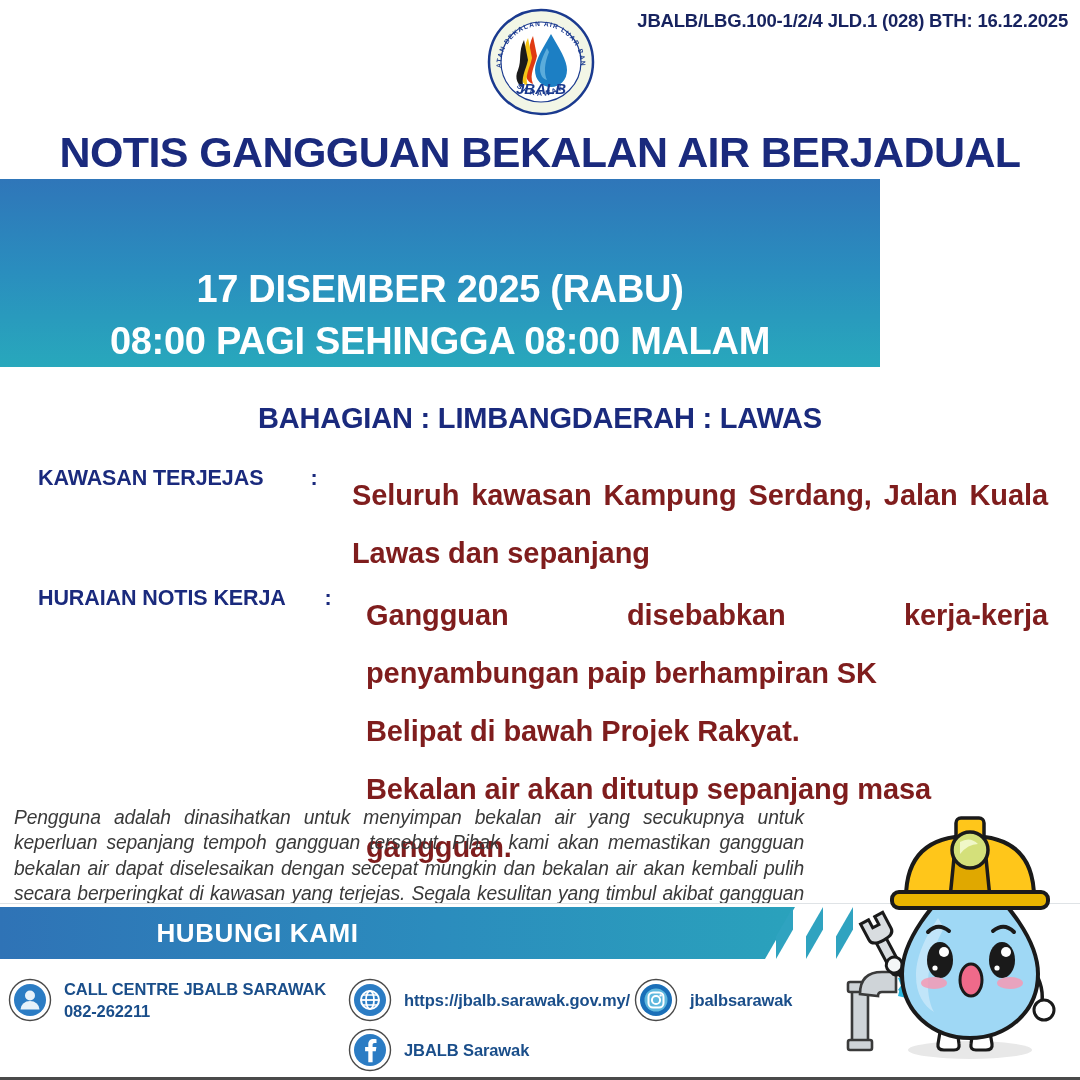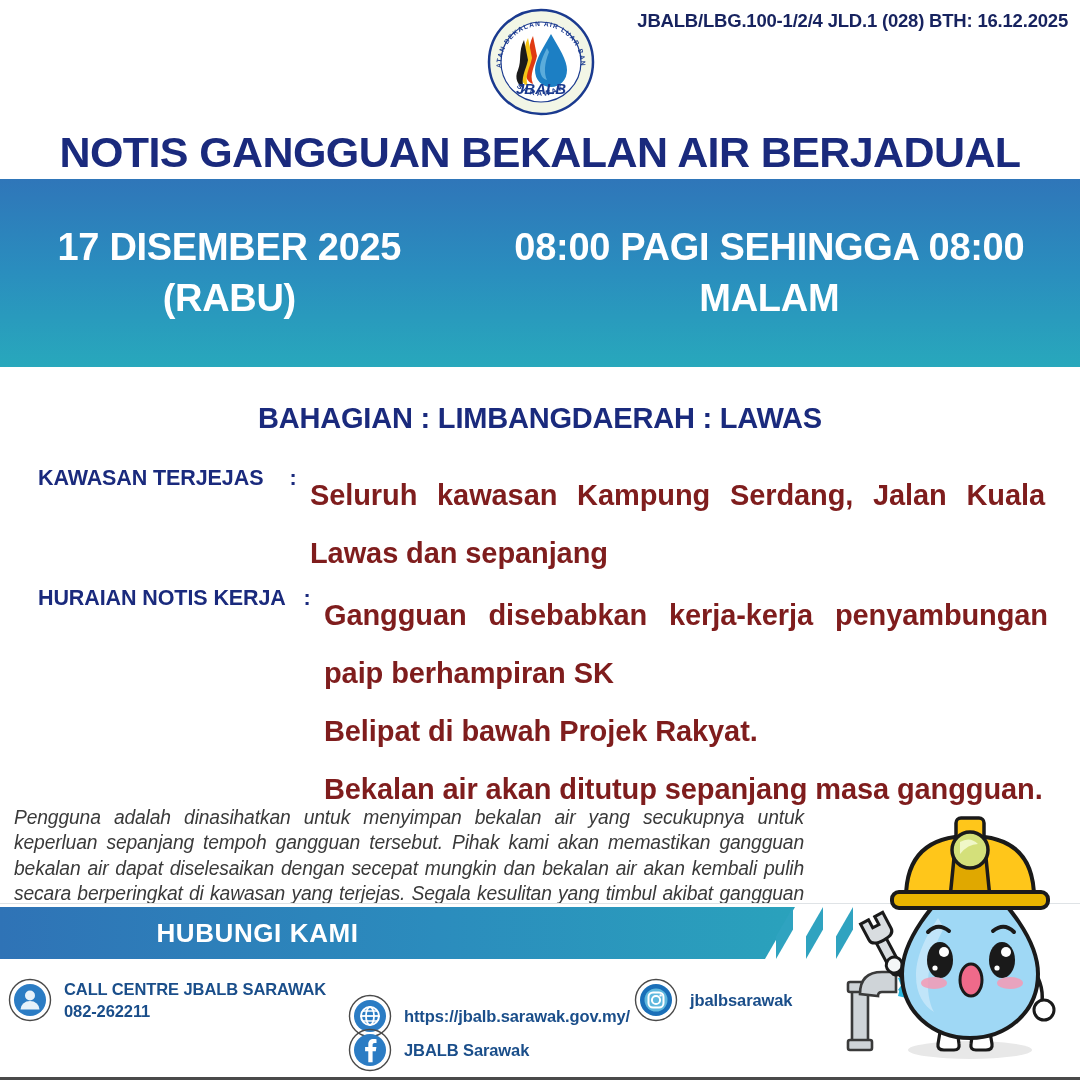--- a/index.html
+++ b/index.html
@@ -21,39 +21,39 @@
 
   .main-title {
     position: absolute; top: 128px; left: 0; width: 1080px;
     text-align: center; font-size: 43px; font-weight: bold;
     letter-spacing: -0.6px; color: #1a2a7d;
     font-family: "Liberation Sans", sans-serif;
   }
 
   
   .date-banner {
-    position: absolute; top: 179px; left: 0; width: 1080px; height: 188px;
+    position: absolute; top: 179px; left: 0; width: 880px; height: 188px;
     background: linear-gradient(180deg, #2f76b9 0%, #2a8dbe 48%, #28a8bc 100%);
-    display: flex; flex-direction: row;
+    display: flex; flex-direction: column;
     align-items: center; justify-content: flex-end;
   }
   .date-line {
     color: #ffffff; font-size: 38px; font-weight: bold;
     letter-spacing: -0.3px; line-height: 1.35; text-align: center;
   }
 
   
   .region-row {
     position: absolute; top: 402px; left: 0; width: 1080px;
     display: flex; justify-content: center; 
     color: #1a2a7d; font-size: 29px; font-weight: bold; letter-spacing: -0.2px;
   }
 
   .info-block { position: absolute; left: 38px; width: 1010px; }
-  .info-row { display: flex; margin-bottom: 10px; }
+  .info-row { display: flex; margin-bottom: 10px; gap: 21px; }
   .info-label {
     color: #1a2a7d; font-size: 21.5px; font-weight: bold;
     letter-spacing: -0.1px; white-space: nowrap;
   }
   .info-colon {
     color: #1a2a7d; font-size: 21.5px; font-weight: bold;
     width: 34px; text-align: center; flex: none;
   }
   .info-value {
     color: #7f1d1d; font-size: 29px; font-weight: bold;
@@ -108,21 +108,21 @@
   
   .contacts { position: absolute; top: 966px; left: 0; width: 1080px; height: 108px; }
   .contact-item { position: absolute; display: flex; align-items: center; gap: 12px; }
   .c-icon { width: 44px; height: 44px; flex: none; }
   .c-text {
     color: #1a4e8a; font-size: 16.5px; font-weight: bold;
     line-height: 1.35; letter-spacing: -0.1px; white-space: pre-line;
   }
   #contact-call { top: 12px; left: 8px; }
   #contact-call .c-text { font-size: 16.5px; }
-  #contact-web  { top: 28px; left: 348px; }
+  #contact-web  { top: 12px; left: 348px; }
   #contact-fb   { top: 62px; left: 348px; }
   #contact-ig   { top: 12px; left: 634px; }
 
   .bottom-rule {
     position: absolute; left: 0; bottom: 0; width: 1080px; height: 3px;
     background: #4a4a4a;
   }
 
   
   .mascot { position: absolute; left: 830px; top: 788px; width: 250px; height: 285px; }

